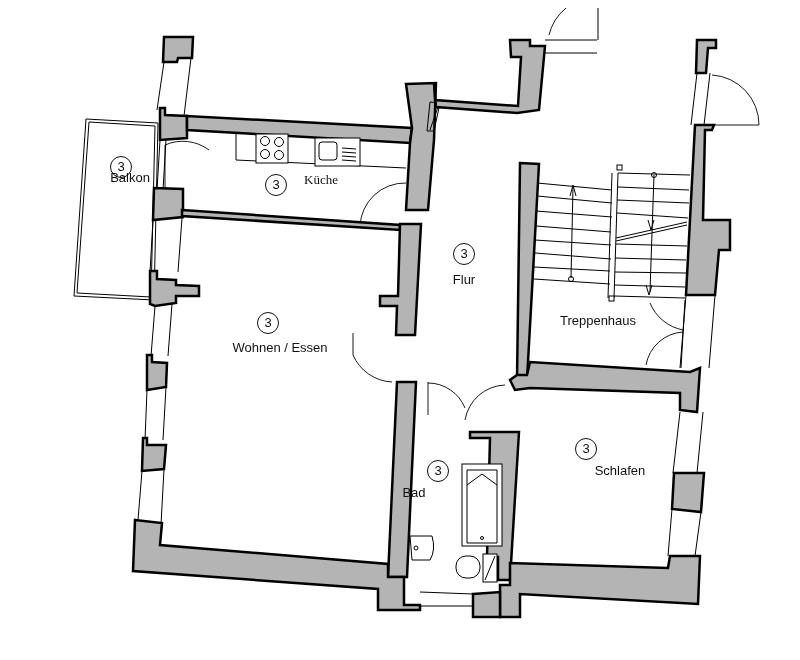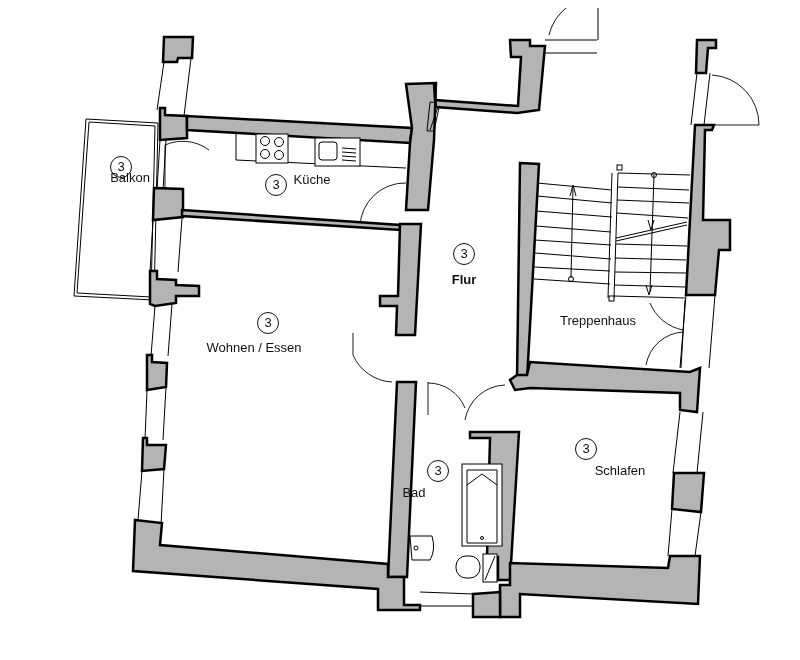--- a/index.html
+++ b/index.html
@@ -181,27 +181,27 @@
   <g>
     <line class="thin" x1="420" y1="592" x2="473" y2="594"></line>
     <line class="thin" x1="420" y1="606" x2="473" y2="606"></line>
   </g>
 </svg>
 
 <div class="num" style="left:121px; top:156px;">3</div>
 <div class="label" style="left:121px; top:170px;margin-left:9px;">Balkon</div>
 
 <div class="num" style="left:276px; top:174px;">3</div>
-<div class="label" style="left:312px; top:172px;">Küche</div>
+<div class="label" style="left:321px; top:172px;font-family:Liberation Serif, serif;">Küche</div>
 
 <div class="num" style="left:464px; top:243px;">3</div>
-<div class="label" style="left:464px; top:272px;font-weight:bold;">Flur</div>
+<div class="label" style="left:464px; top:272px;">Flur</div>
 
 <div class="num" style="left:268px; top:312px;">3</div>
-<div class="label" style="left:254px; top:340px;text-align:center;">Wohnen / Essen</div>
+<div class="label" style="left:280px; top:340px;text-align:center;">Wohnen / Essen</div>
 
 <div class="label" style="left:598px; top:313px;text-align:center;">Treppenhaus</div>
 
 <div class="num" style="left:438px; top:460px;">3</div>
 <div class="label" style="left:414px; top:485px;">Bad</div>
 
 <div class="num" style="left:586px; top:438px;">3</div>
 <div class="label" style="left:620px; top:463px;">Schlafen</div>
 
 </body></html>

